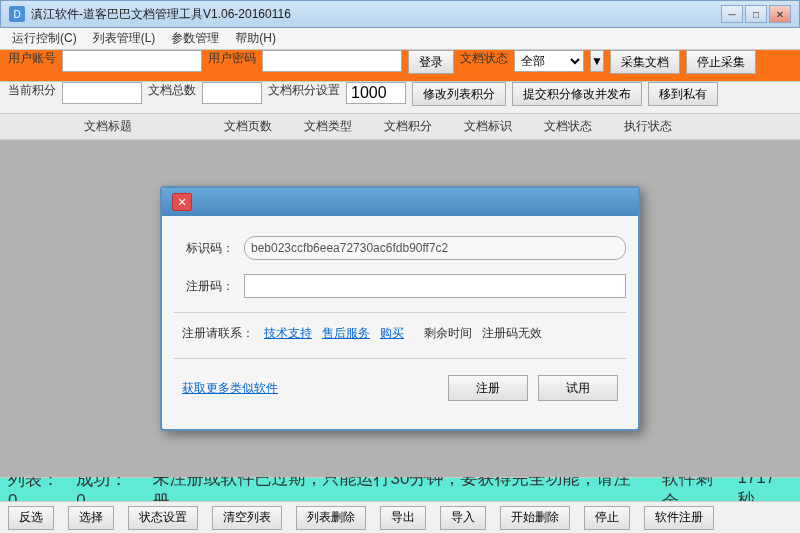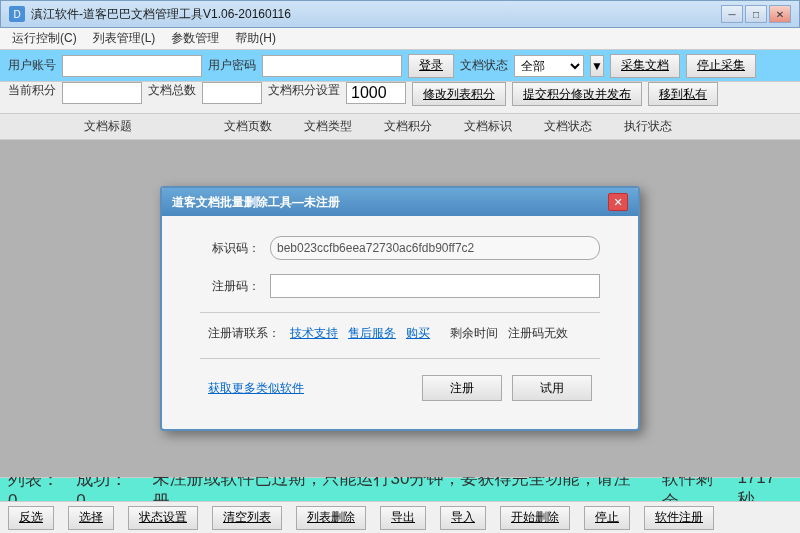--- a/index.html
+++ b/index.html
@@ -71,25 +71,25 @@
     }
     .menu-item {
       padding: 2px 8px;
       font-size: 12px;
       color: #333;
       cursor: pointer;
     }
 
     
     .toolbar1 {
-      background: #7dd3fc;
+      background: #f97316;
       border-bottom: 1px solid #ccc;
       height: 32px;
       display: flex;
-      align-items: center;
+      align-items: flex-start;
       padding: 0 8px;
       gap: 6px;
     }
     .toolbar2 {
       background: #f0f0f0;
       border-bottom: 1px solid #ccc;
       height: 32px;
       display: flex;
       align-items: flex-start;
       padding: 0 8px;
@@ -108,21 +108,20 @@
       font-size: 16px;
     }
     .toolbar-btn {
       height: 24px;
       padding: 0 10px;
       border: 1px solid #aaa;
       background: linear-gradient(to bottom, #f8f8f8, #e0e0e0);
       cursor: pointer;
       font-size: 12px;
       white-space: nowrap;
-      text-decoration: underline;
     }
     .select-box {
       height: 22px;
       border: 1px solid #aaa;
       background: white;
       font-size: 12px;
       padding: 0 2px;
     }
 
     
@@ -219,21 +218,21 @@
       border-radius: 2px;
       color: white;
       font-size: 11px;
       cursor: pointer;
       display: flex;
       align-items: center;
       justify-content: center;
     }
 
     .dialog-body {
-      padding: 20px 38px;
+      padding: 20px 12px;
     }
 
     .dialog-row {
       display: flex;
       align-items: center;
       margin-bottom: 14px;
     }
     .dialog-label {
       width: 60px;
       font-size: 12px;
@@ -376,21 +375,20 @@
     <span class="col-header" style="width:80px;">文档状态</span>
     <span class="col-header" style="width:80px;">执行状态</span>
   </div>
 
   <div class="middle-area">
 
     <div class="dialog-overlay">
       <div class="dialog">
 
         <div class="dialog-title-bar">
-          <span class="dialog-title-text">道客文档批量删除工具—未注册</span>
           <div class="dialog-close-btn">✕</div>
         </div>
 
         <div class="dialog-body">
 
           <div class="dialog-row">
             <span class="dialog-label">标识码：</span>
             <input type="text" class="dialog-input readonly" readonly="" value="beb023ccfb6eea72730ac6fdb90ff7c2" style="">
           </div>
 

